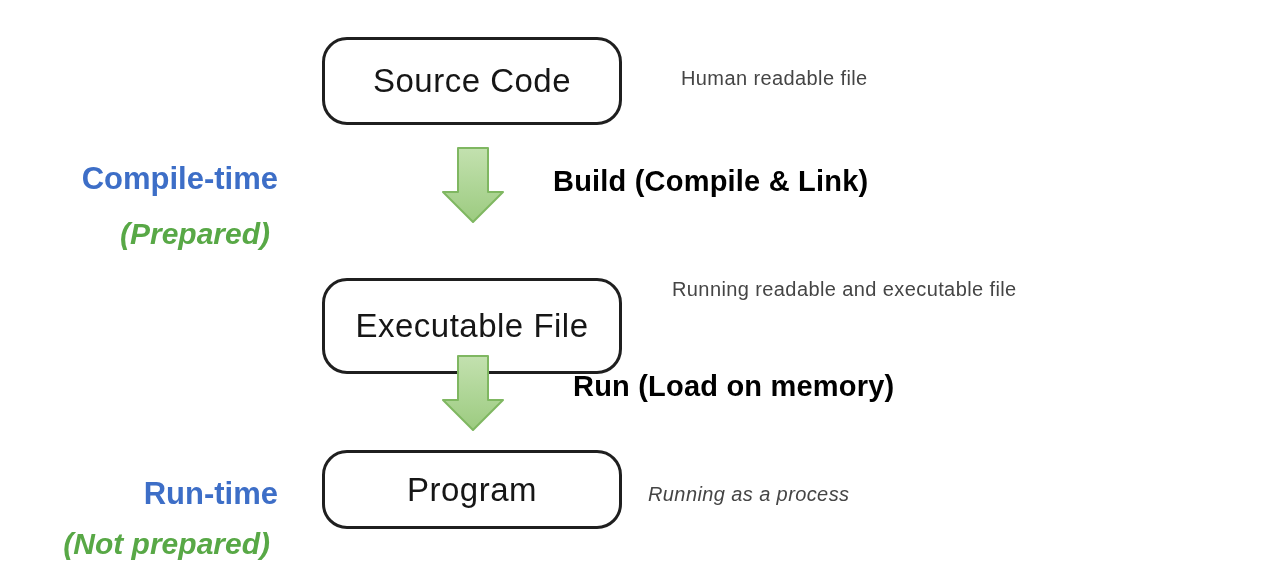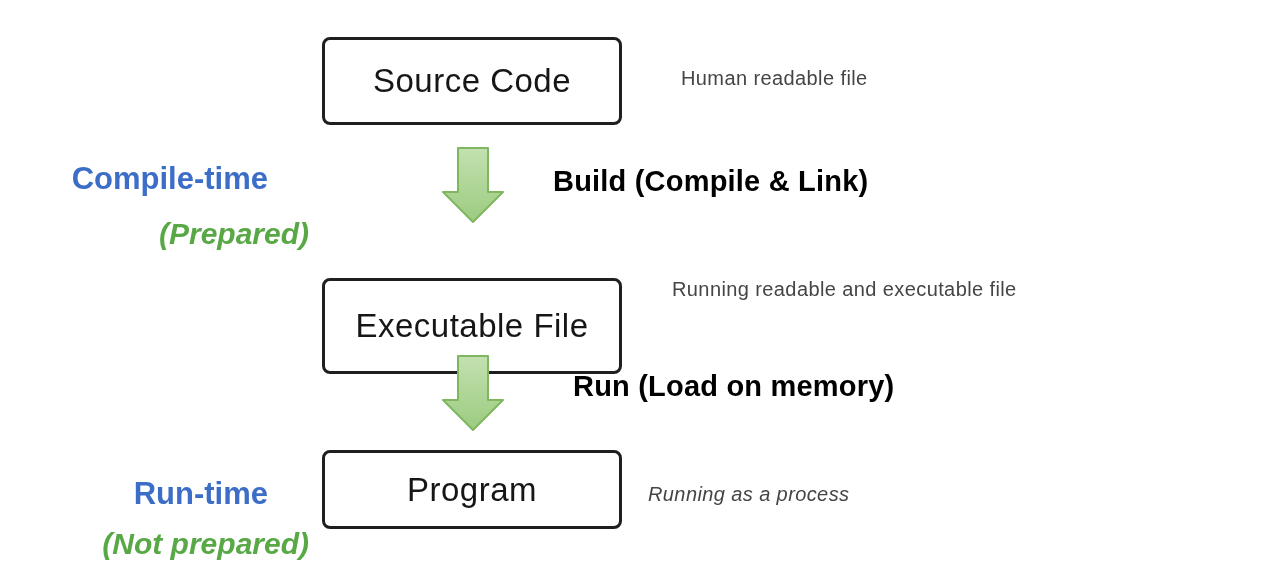--- a/index.html
+++ b/index.html
@@ -14,21 +14,21 @@
     height: 586px;
     background: #ffffff;
     overflow: hidden;
   }
   
   .stage-box {
     position: absolute;
     left: 322px;
     width: 300px;
     border: 3px solid #1f1f1f;
-    border-radius: 8px;
+    border-radius: 25px;
     background: #ffffff;
     display: flex;
     align-items: center;
     justify-content: center;
     box-sizing: border-box;
     font-size: 33px;
     letter-spacing: 0.5px;
     color: #161616;
   }
   .stage-box.b1 { top: 37px;  height: 88px; }
@@ -76,35 +76,35 @@
   .phase-label {
     position: absolute;
     left: 0;
     width: 268px;
     text-align: right;
     font-size: 31px;
     line-height: 36px;
     font-weight: 700;
     color: #3d6ec7;
     white-space: nowrap;
+    padding-left: 10px;
   }
   .phase-label.p1 { top: 161px; }
   .phase-label.p2 { top: 476px; }
   .phase-sublabel {
     position: absolute;
     left: 0;
     width: 270px;
     text-align: right;
     font-size: 30px;
     line-height: 36px;
     font-weight: 700;
     font-style: italic;
     color: #58a846;
     white-space: nowrap;
-    padding-left: 39px;
   }
   .phase-sublabel.s1 { top: 216px; }
   .phase-sublabel.s2 { top: 526px; }
 </style>
 </head>
 <body>
 
 <div class="canvas">
 
   <svg width="0" height="0" style="position:absolute" aria-hidden="true">

